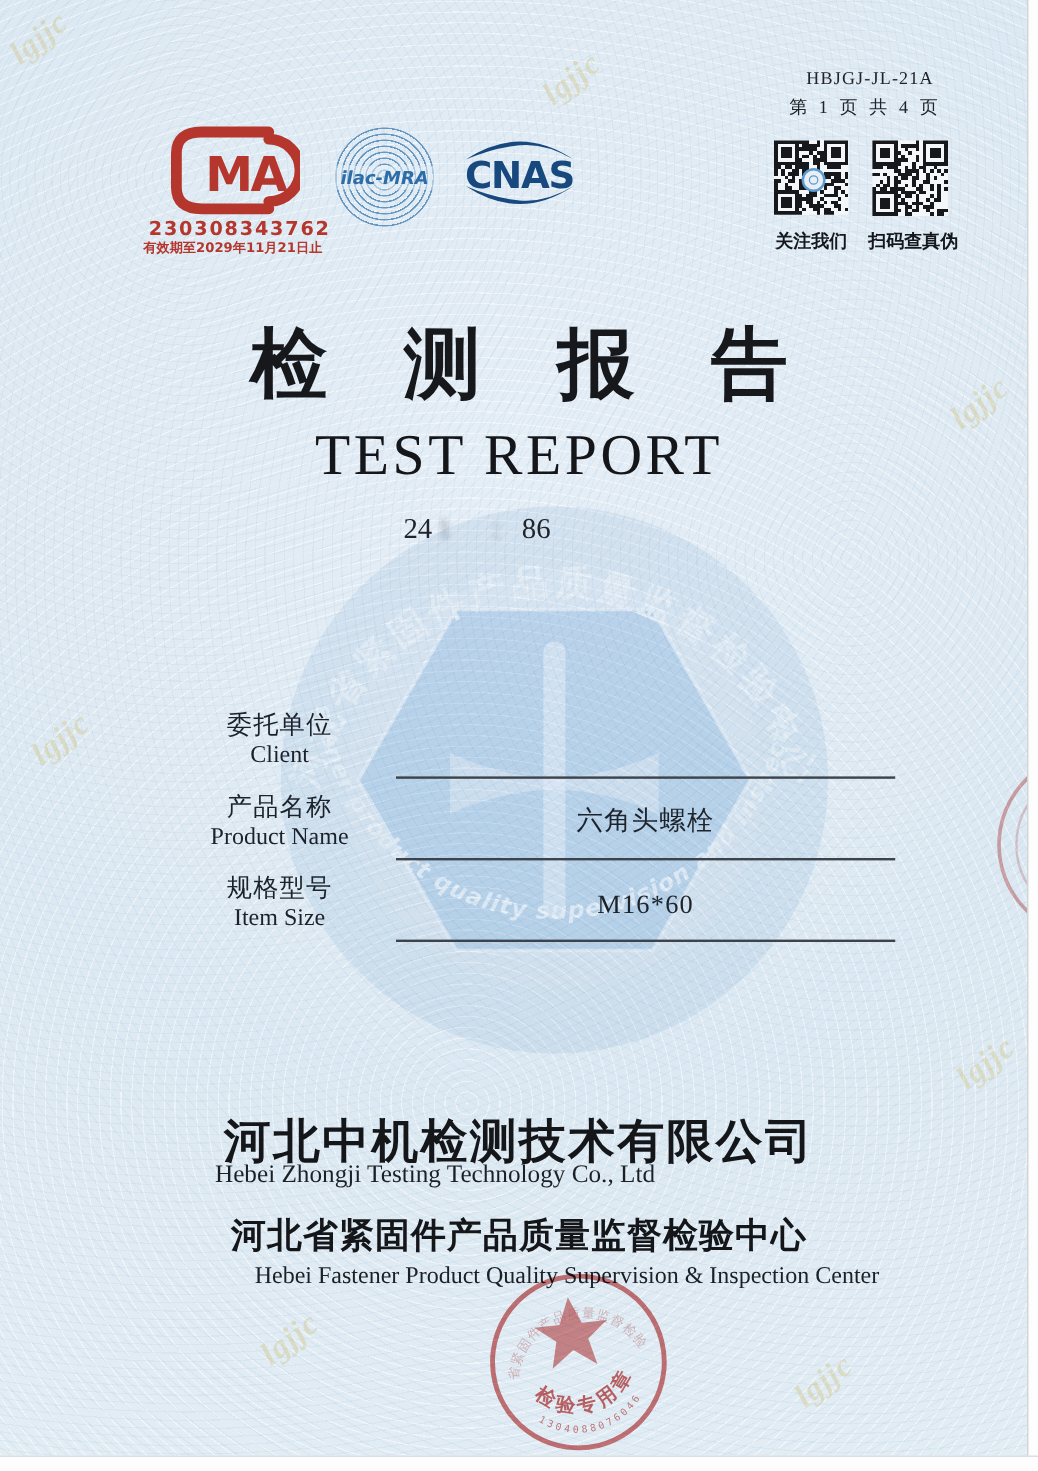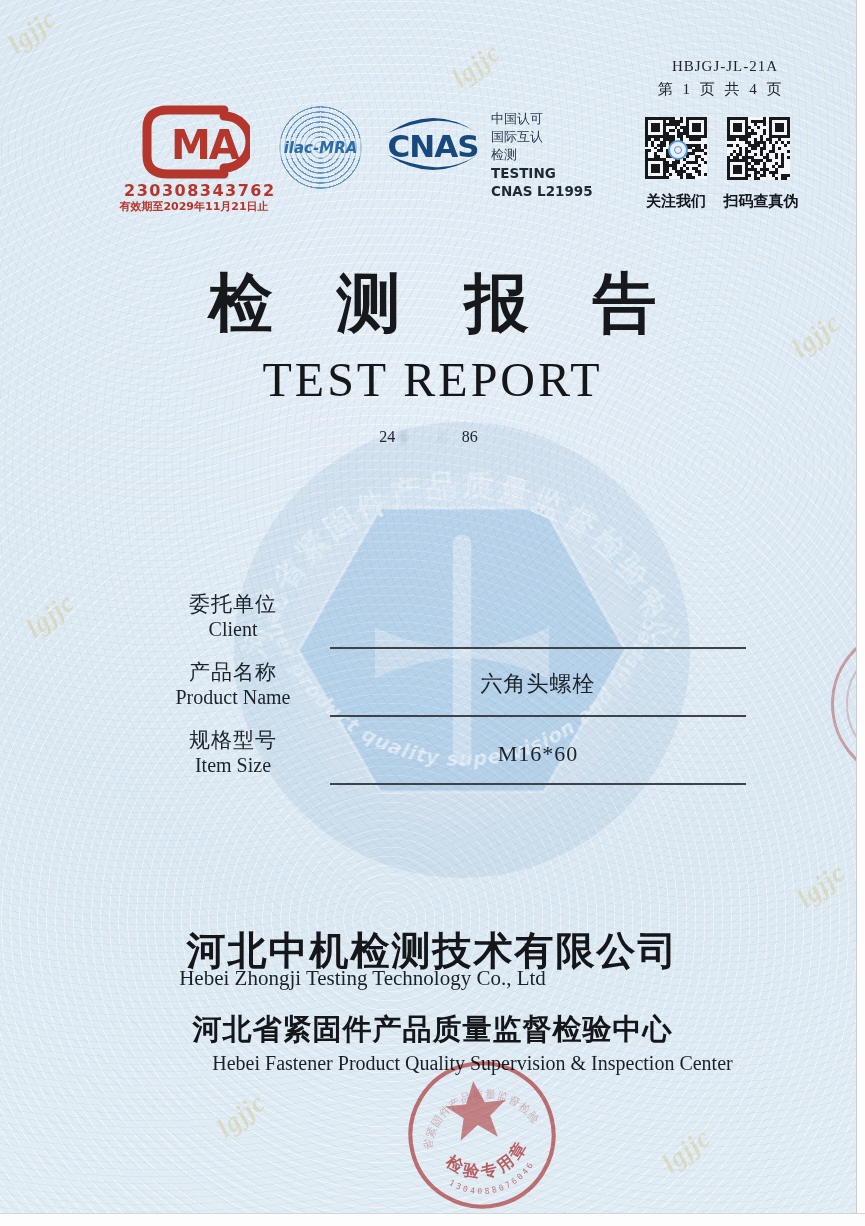--- a/index.html
+++ b/index.html
@@ -34,21 +34,21 @@
   .qr{position:absolute;background:#f4f7fa;}
   .qr svg{display:block;width:100%;height:100%;}
   .qr-logo{position:absolute;left:50%;top:50%;width:16px;height:16px;margin:-8px 0 0 -8px;border-radius:50%;
            background:#e8eef4;border:2px solid #5b9bd0;display:flex;align-items:center;justify-content:center;}
   .qr-logo::after{content:"";width:6px;height:6px;border-radius:50%;border:1.5px solid #5b9bd0;}
   .qr-label{font-weight:bold;font-size:15px;color:#14171c;font-family:"DejaVu Sans",sans-serif;text-align:center;}
   
   .zh-title{left:0;top:260px;width:865px;text-align:center;font-size:64px;font-weight:bold;color:#16181c;
             font-family:"DejaVu Sans",sans-serif;letter-spacing:64px;text-indent:64px;}
   .en-title{left:0;top:352px;width:865px;text-align:center;font-size:48px;color:#14161a;letter-spacing:3px;}
-  .report-no{left:0;top:428px;width:795px;text-align:center;font-size:16px;color:#20252c;padding-left:31px;}
+  .report-no{left:0;top:428px;width:795px;text-align:center;font-size:24px;color:#20252c;}
   .obscured{filter:blur(2.5px);opacity:.45;letter-spacing:14px;padding:0 4px;}
   
   .frow{position:absolute;left:150px;width:600px;height:60px;}
   .flabel{position:absolute;left:0;top:0;width:166px;text-align:center;color:#1b222b;}
   .flabel .zh{font-size:21px;letter-spacing:1px;}
   .flabel .en{font-size:20px;}
   .fline{position:absolute;left:180px;top:0;width:416px;height:57px;border-bottom:2px solid #3c434b;
          display:flex;align-items:flex-end;justify-content:center;}
   .fvalue{font-size:22px;color:#1d232b;padding-bottom:16px;letter-spacing:1px;}
   
@@ -106,27 +106,20 @@
   <div class="abs ilac">
     <div class="ilac-band">ilac-MRA</div>
   </div>
 
   <svg class="abs" style="left:383px;top:112px" width="100" height="64" viewBox="0 0 100 64">
     <path d="M5 21 Q50 -9 95 21 Q72 7 50 9 Q28 11 5 21 Z" fill="#17497e"></path>
     <text x="50" y="45" text-anchor="middle" font-size="31" font-weight="bold" fill="#17497e" font-family="'DejaVu Sans',sans-serif" letter-spacing="-1">CNAS</text>
     <path d="M5 43 Q50 73 95 43 Q72 57 50 55 Q28 53 5 43 Z" fill="#17497e"></path>
   </svg>
 
-  <div class="abs accr">
-    <div>中国认可</div>
-    <div>国际互认</div>
-    <div>检测</div>
-    <div class="b">TESTING</div>
-    <div class="b">CNAS L21995</div>
-  </div>
 
   <div class="abs doc-code">HBJGJ-JL-21A</div>
   <div class="abs page-info">第 1 页 共 4 页</div>
 
   <div class="abs qr" style="left:645px;top:117px;width:62px;height:62px">
       <svg viewBox="0 0 21 21" shape-rendering="crispEdges" fill="#16181c">
         <rect x="7" y="0" width="1" height="1"></rect>
         <rect x="8" y="0" width="1" height="1"></rect>
         <rect x="9" y="0" width="1" height="1"></rect>
         <rect x="12" y="0" width="1" height="1"></rect>

